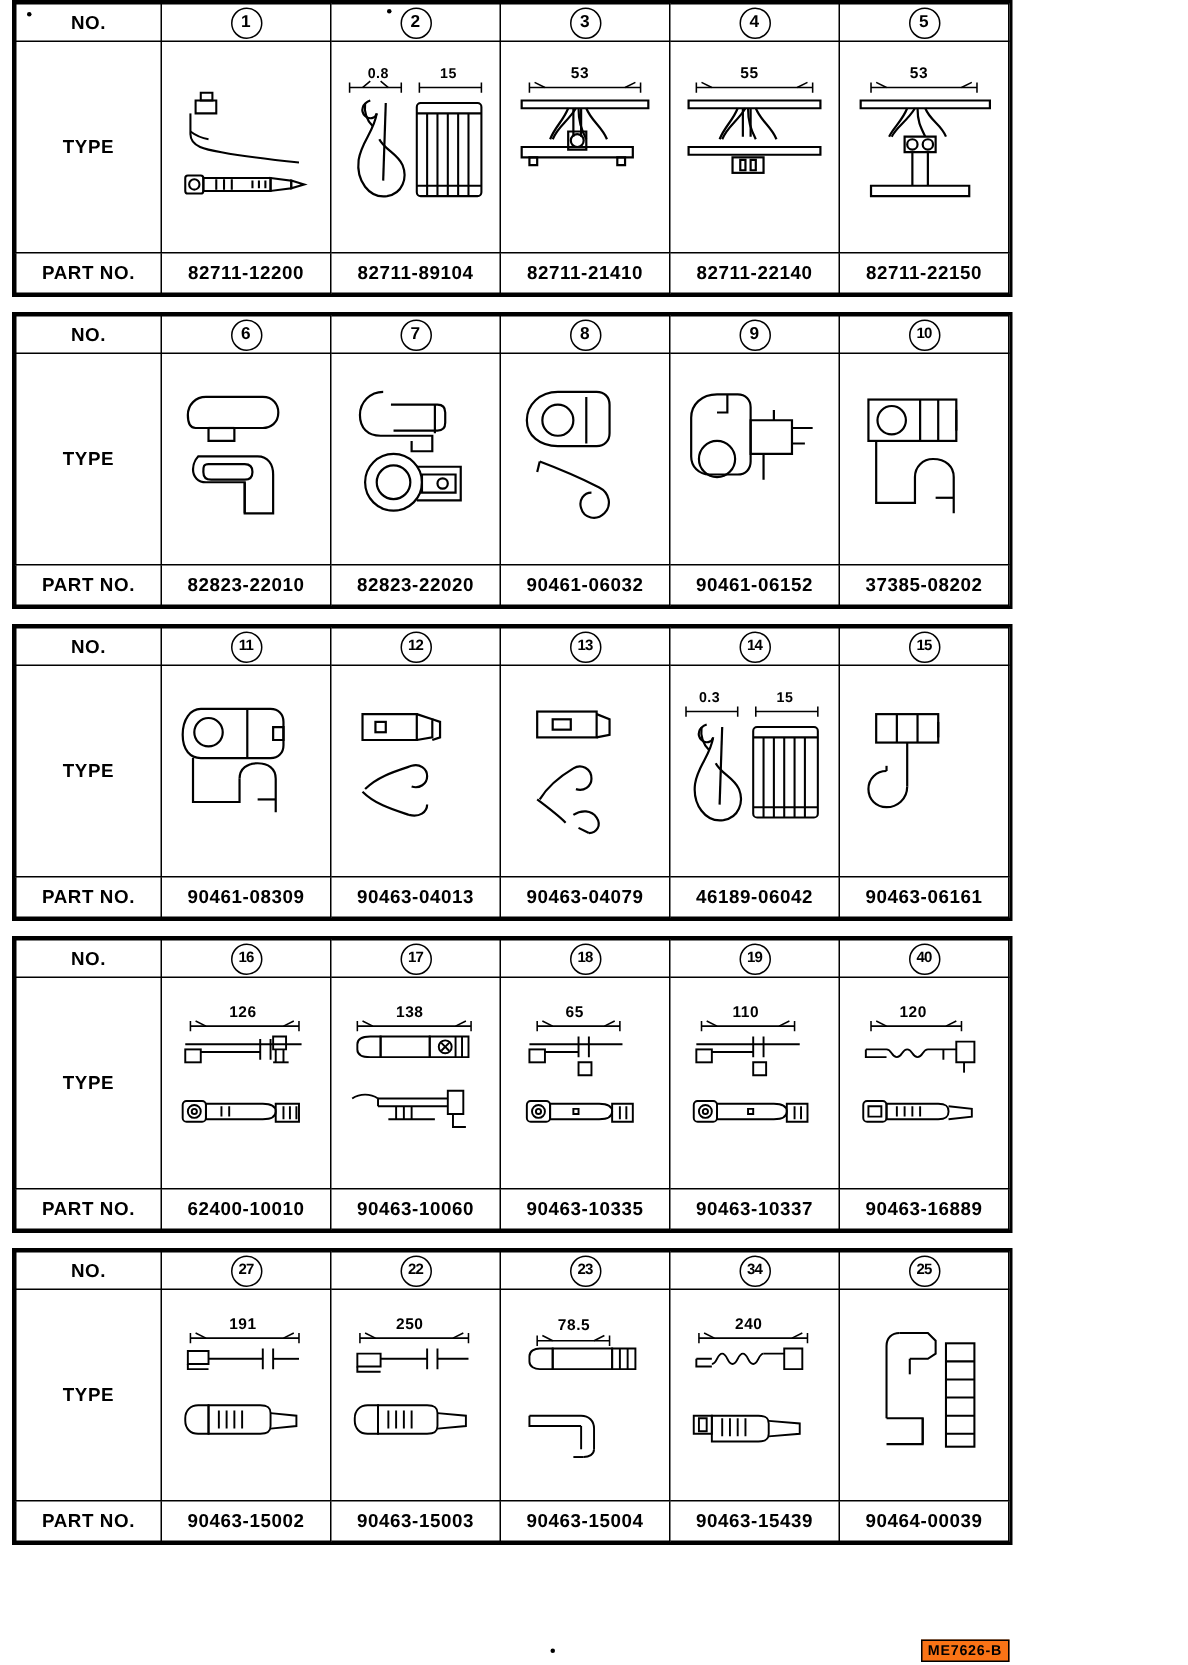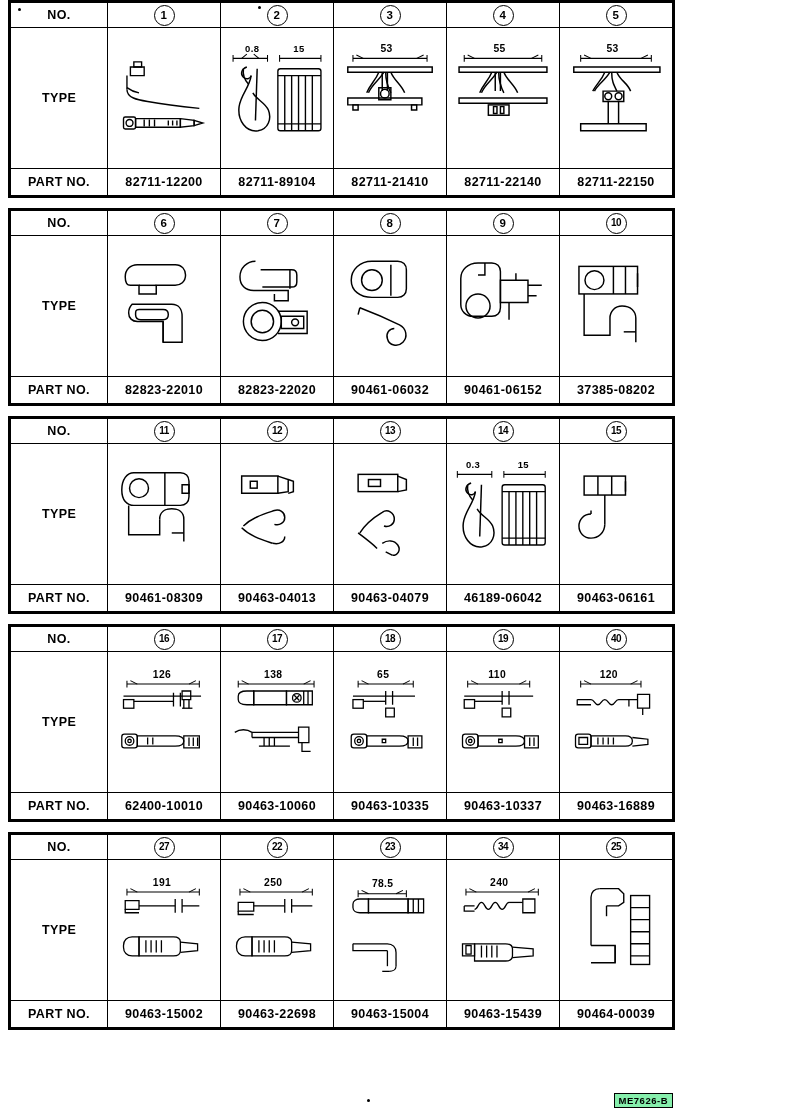--- a/index.html
+++ b/index.html
@@ -69,21 +69,21 @@
     display: block;
   }
   .footer-code {
     position: absolute;
     right: 10px;
     bottom: 2px;
     border: 1px solid #000;
     font-size: 9.5px;
     padding: 1px 4px;
     letter-spacing: 0.5px;
-    background: #86efac;
+    background: #f97316;
   }
   .dot-tl { position: absolute; left: 18px; top: 8px; width: 3px; height: 3px; background: #000; border-radius: 50%; }
   .dot-tm { position: absolute; left: 258px; top: 6px; width: 3px; height: 3px; background: #000; border-radius: 50%; }
   .dot-bm { position: absolute; left: 367px; bottom: 8px; width: 3px; height: 3px; background: #000; border-radius: 50%; }
 </style>
 </head>
 <body>
 
 <div class="page">
 
@@ -672,21 +672,21 @@
               <path d="M54 42v12"></path>
               <rect x="82" y="30" width="22" height="80"></rect>
               <path d="M82 44h22M82 58h22M82 72h22M82 86h22M82 100h22"></path>
             </g>
           </svg>
         </td>
       </tr>
       <tr>
         <td class="labelcell partcell">PART NO.</td>
         <td class="partcell">90463-15002</td>
-        <td class="partcell">90463-22698</td>
+        <td class="partcell">90463-15003</td>
         <td class="partcell">90463-15004</td>
         <td class="partcell">90463-15439</td>
         <td class="partcell">90464-00039</td>
       </tr>
     </tbody>
       </table>
   </div>
 
   <div class="footer-code">ME7626-B</div>
 </div>

